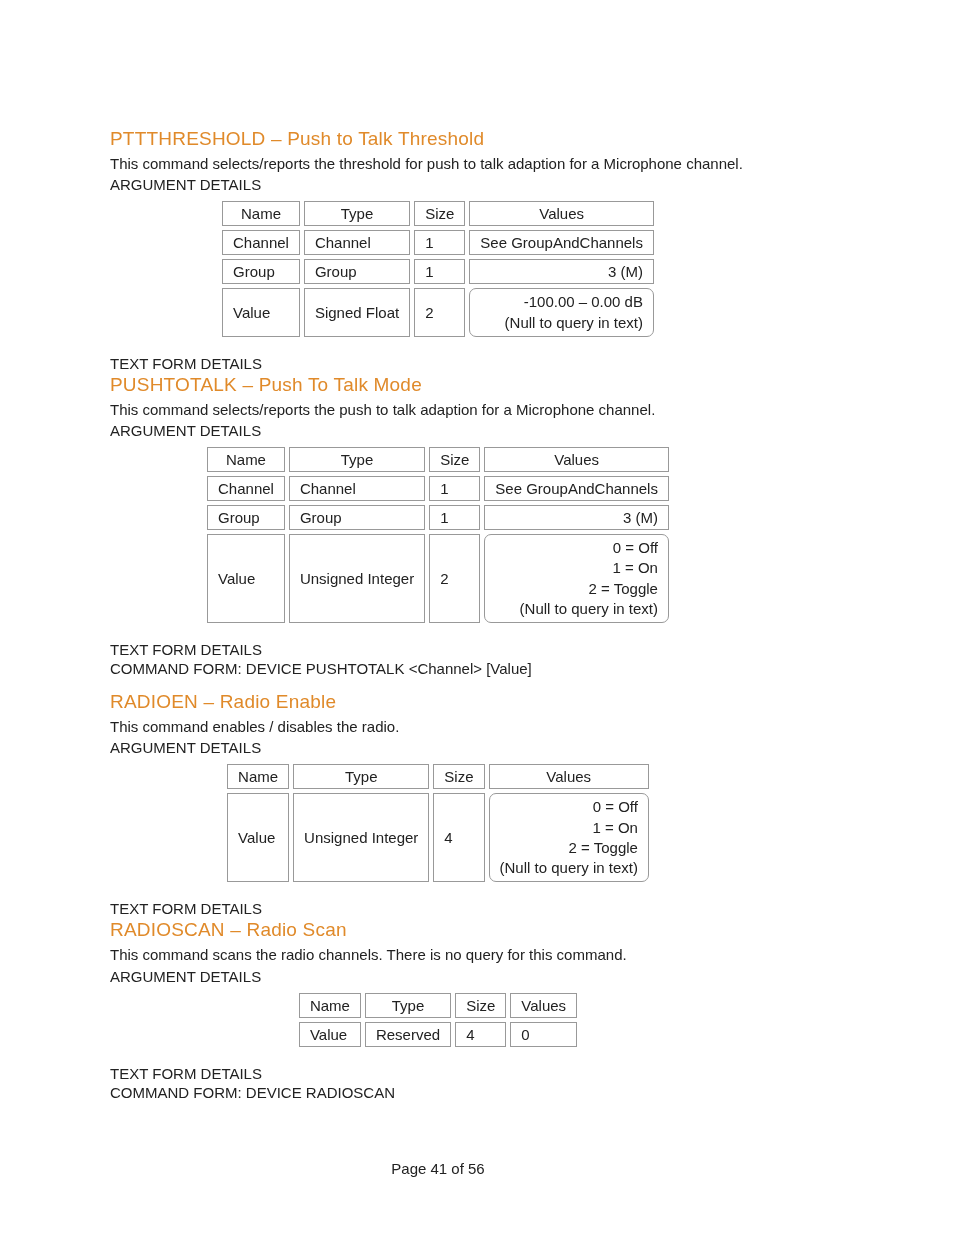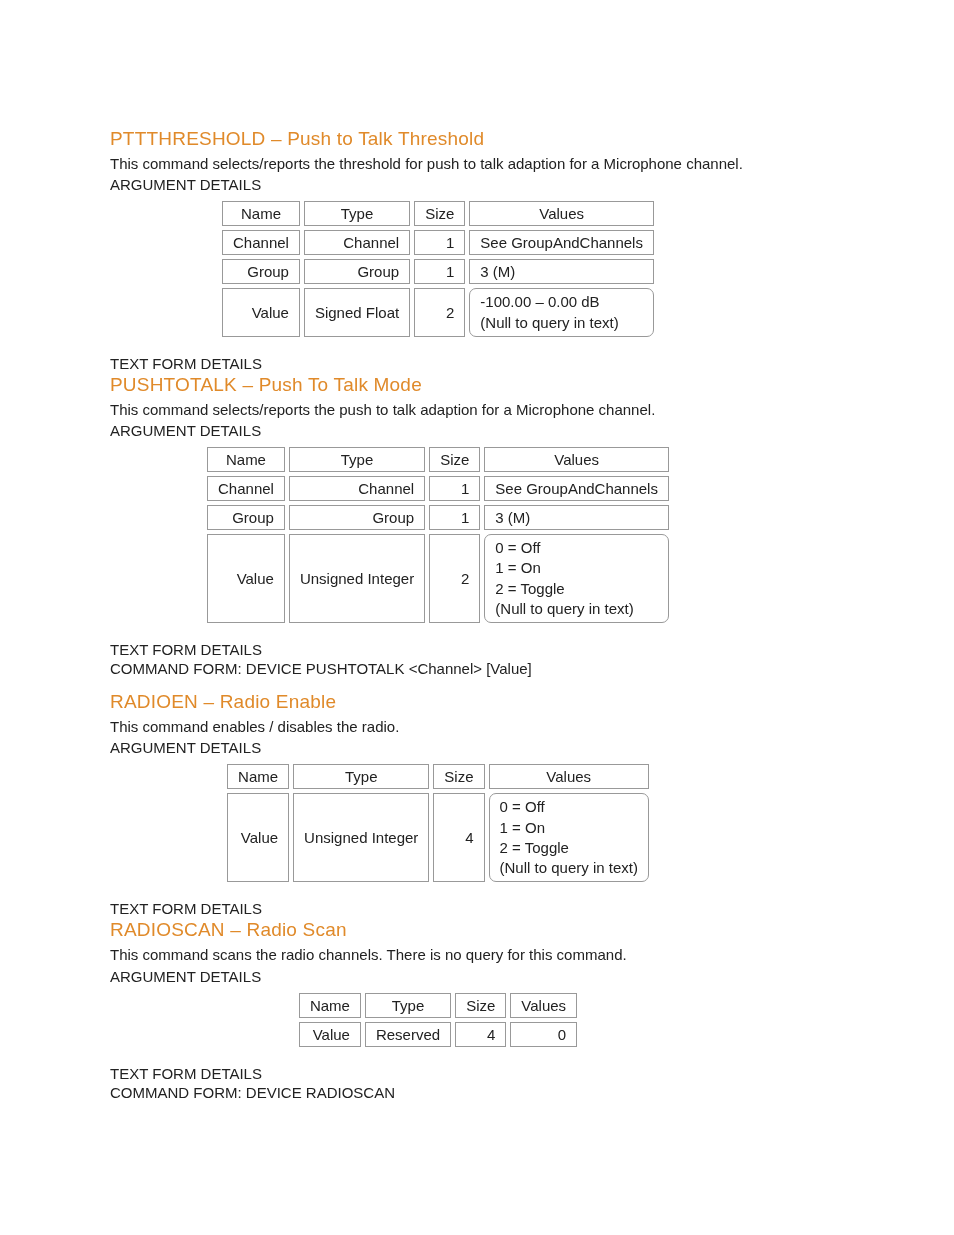--- a/index.html
+++ b/index.html
@@ -46,22 +46,22 @@
     margin: 4px auto 14px auto;
   }
   table.arg th, table.arg td {
     border: 1px solid #999;
     padding: 3px 10px;
     font-weight: 400;
     font-size: 15px;
     vertical-align: middle;
   }
   table.arg th { text-align: center; }
-  table.arg td.center { text-align: right; }
-  table.arg td.left   { text-align: left; }
+  table.arg td.center { text-align: left; }
+  table.arg td.left   { text-align: right; }
   .multiline { white-space: pre-line; line-height: 1.35; border-radius: 7px; }
 </style>
 </head>
 <body>
 
 <div class="page">
 
   <h2 class="section-title">PTTTHRESHOLD – Push to Talk Threshold</h2>
   <p class="desc">This command selects/reports the threshold for push to talk adaption for a Microphone channel.</p>
   <p class="label">ARGUMENT DETAILS</p>
@@ -172,13 +172,14 @@
       <td class="center">Value</td>
       <td class="center">Reserved</td>
       <td class="center">4</td>
       <td class="center">0</td>
     </tr>
   </tbody>
     </table>
   <p class="label">TEXT FORM DETAILS</p>
   <p class="form-line">COMMAND FORM: DEVICE RADIOSCAN</p>
 
+  <div class="page-num">Page 41 of 56</div>
 </div>
 
 </body></html>

